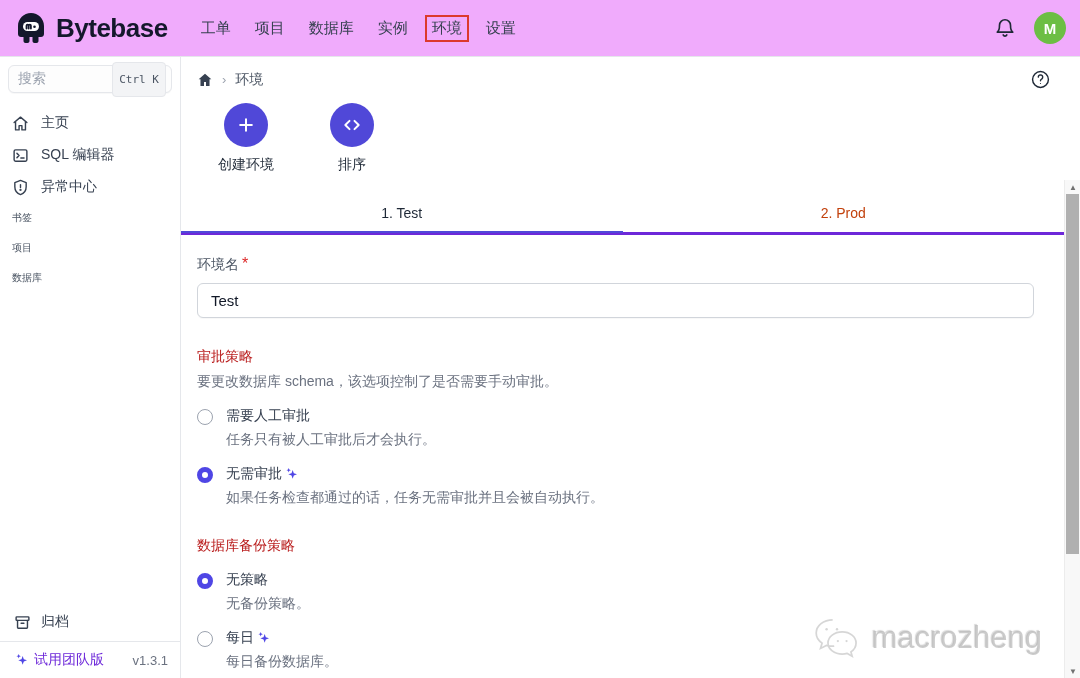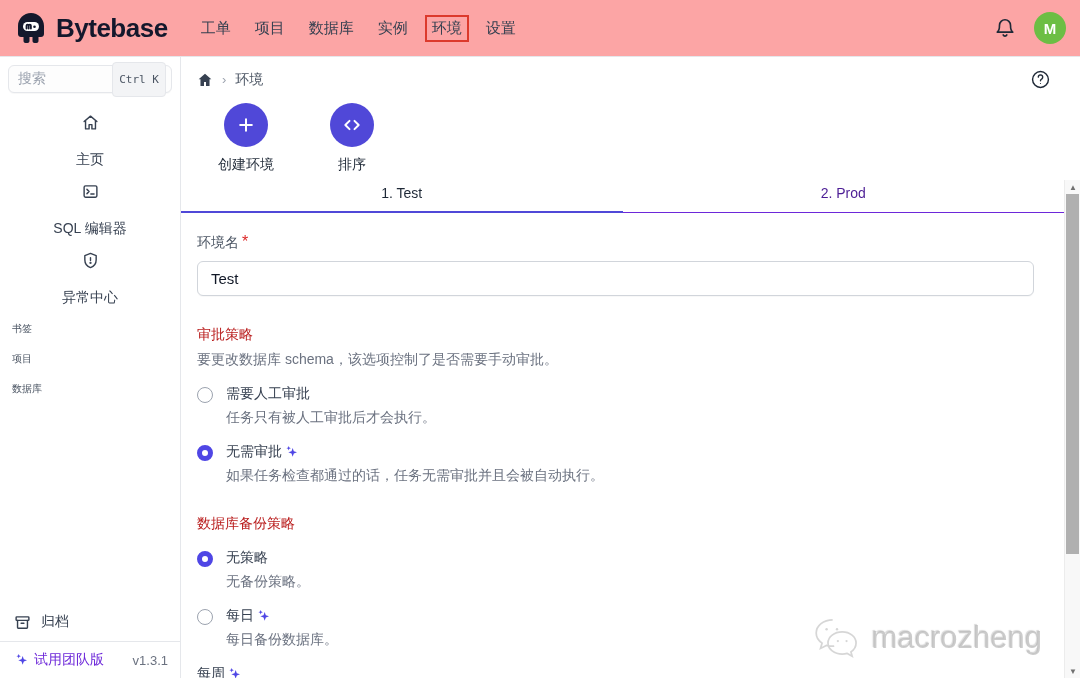--- a/index.html
+++ b/index.html
@@ -1,21 +1,21 @@
 <!DOCTYPE html>
 <html><head>
 <meta charset="utf-8">
 <style>
   * { margin:0; padding:0; box-sizing:border-box; }
   html,body { width:1080px; height:678px; overflow:hidden; background:#fff;
     font-family:"Liberation Sans","DejaVu Sans",sans-serif; color:#374151; }
 
   
   .navbar { height:57px; border-bottom:1px solid #e5e7eb; display:flex; align-items:center;
-    padding:0 14px; background:#fca5a5; }
+    padding:0 14px; background:#f0abfc; }
   .brand { display:flex; align-items:center; gap:8px; cursor:pointer; }
   .brand-name { font-size:26px; font-weight:bold; color:#14182c; letter-spacing:-0.5px; }
   .nav-menu { display:flex; align-items:center; gap:10px; margin-left:26px; font-size:15px; color:#374151; }
   .nav-item { padding:4px 7px; cursor:pointer; }
   .nav-item.highlighted { border:2px solid #dc3a2c; padding:2px 5px; }
   .nav-right { margin-left:auto; display:flex; align-items:center; gap:18px; }
   .bell { width:22px; height:22px; cursor:pointer; }
   .avatar { width:32px; height:32px; border-radius:50%; background:#6cbe44; color:#fff;
     display:flex; align-items:center; justify-content:center; font-size:15px; font-weight:bold; cursor:pointer; }
 
@@ -24,22 +24,22 @@
 
   
   .sidebar { width:181px; border-right:1px solid #e5e7eb; display:flex; flex-direction:column;
     background:#fff; padding-top:8px; }
   .search-box { margin:0 8px 14px 8px; height:28px; border:1px solid #e5e7eb; border-radius:6px;
     background:#fdfdfd; display:flex; align-items:center; padding:0 5px 0 9px; cursor:text;
     box-shadow:0 1px 1px rgba(0,0,0,.03); }
   .search-placeholder { color:#9ca3af; font-size:14px; flex:1; }
   .kbd { font-family:"DejaVu Sans Mono","Liberation Mono",monospace; font-size:11px; color:#4b5563;
     background:#f3f4f6; border:1px solid #e5e7eb; border-radius:4px; padding:10px 6px; }
-  .side-item { display:flex; align-items:center; gap:20px; padding:7px 12px; font-size:14px;
-    color:#374151; cursor:pointer;flex-direction:column; }
+  .side-item { display:flex; align-items:center; gap:12px; padding:7px 12px; font-size:14px;
+    color:#374151; cursor:pointer; }
   .side-item svg { width:17px; height:17px; flex:0 0 auto; }
   .side-section { padding:8px 12px; font-size:10px; color:#4b5563; cursor:pointer; }
   .side-spacer { flex:1; }
   .side-footer-top { display:flex; align-items:center; gap:10px; padding:8px 12px 10px 14px;
     font-size:14px; color:#374151; cursor:pointer; }
   .side-footer-bottom { border-top:1px solid #e5e7eb; display:flex; align-items:center;
     padding:9px 12px; font-size:14px; }
   .plan { color:#6d28d9; display:flex; align-items:center; gap:4px; cursor:pointer; }
   .version { margin-left:auto; color:#6b7280; font-size:13px; }
 
@@ -49,24 +49,24 @@
   .breadcrumb { display:flex; align-items:center; gap:9px; font-size:14px; color:#4b5563; }
   .crumb-sep { color:#9ca3af; font-size:13px; }
   .help-btn { width:19px; height:19px; cursor:pointer; margin-right:14px; }
 
   .actions-row { display:flex; gap:56px; padding:8px 0 0 37px; }
   .action { display:flex; flex-direction:column; align-items:center; cursor:pointer; }
   .action-circle { width:44px; height:44px; border-radius:50%; background:#5048d8; color:#fff;
     display:flex; align-items:center; justify-content:center; }
   .action-label { margin-top:9px; font-size:14px; color:#1f2937; }
 
-  .tabs-row { display:flex; margin-top:3px; border-bottom:1px solid #6d28d9; margin-right:16px; }
+  .tabs-row { display:flex; margin-top:23px; border-bottom:3px solid #6d28d9; margin-right:16px; }
   .tab { flex:1; text-align:center; padding:8px 0 11px 0; font-size:14px; color:#1f2937;
     position:relative; cursor:pointer; }
-  .tab.inactive { color:#4c1d95; }
+  .tab.inactive { color:#c2410c; }
   .tab.active::after { content:""; position:absolute; left:0; right:0; bottom:-1px; height:2px; background:#5048d8; }
 
   .form { padding:20px 46px 0 16px; }
   .field-label { font-size:14px; color:#4b5563; }
   .req { color:#dc2626; margin-left:3px; }
   .text-input { margin-top:9px; width:100%; height:35px; border:1px solid #d1d5db; border-radius:6px;
     padding:0 13px; font-size:15px; color:#111827; outline:none; display:block;
     font-family:"Liberation Sans","DejaVu Sans",sans-serif; box-shadow:0 1px 1px rgba(0,0,0,.03); }
   .section-label { margin-top:30px; font-size:14px; color:#b91c1c; }
   .section-desc { margin-top:7px; font-size:14px; color:#6b7280; }

